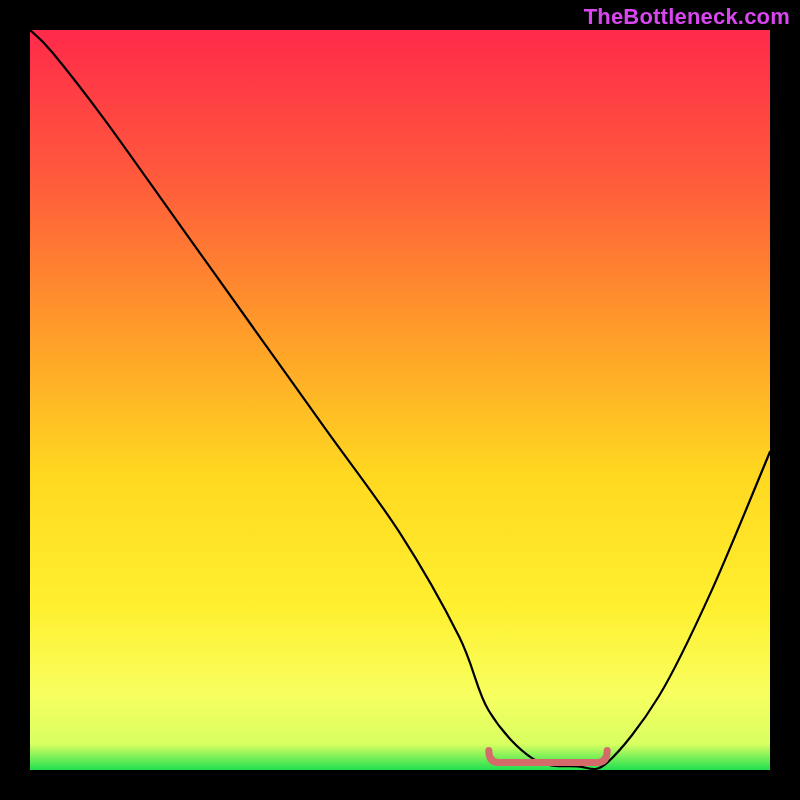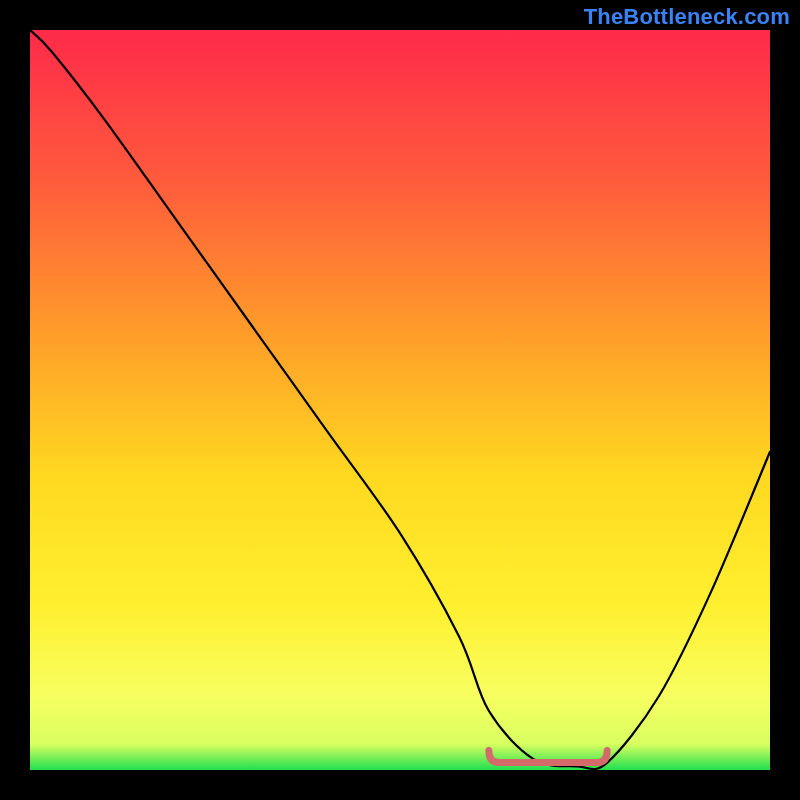--- a/index.html
+++ b/index.html
@@ -14,21 +14,21 @@
   .frame {
     position: relative;
     width: 800px;
     height: 800px;
     background: #000;
   }
   .watermark {
     position: absolute;
     top: 4px;
     right: 10px;
-    color: #3b82f6;
+    color: #d946ef;
     font-size: 22px;
     font-weight: 600;
     letter-spacing: 0.2px;
     z-index: 5;
     margin-left: 26px;
   }
   .plot-area {
     position: absolute;
     left: 30px;
     top: 30px;

